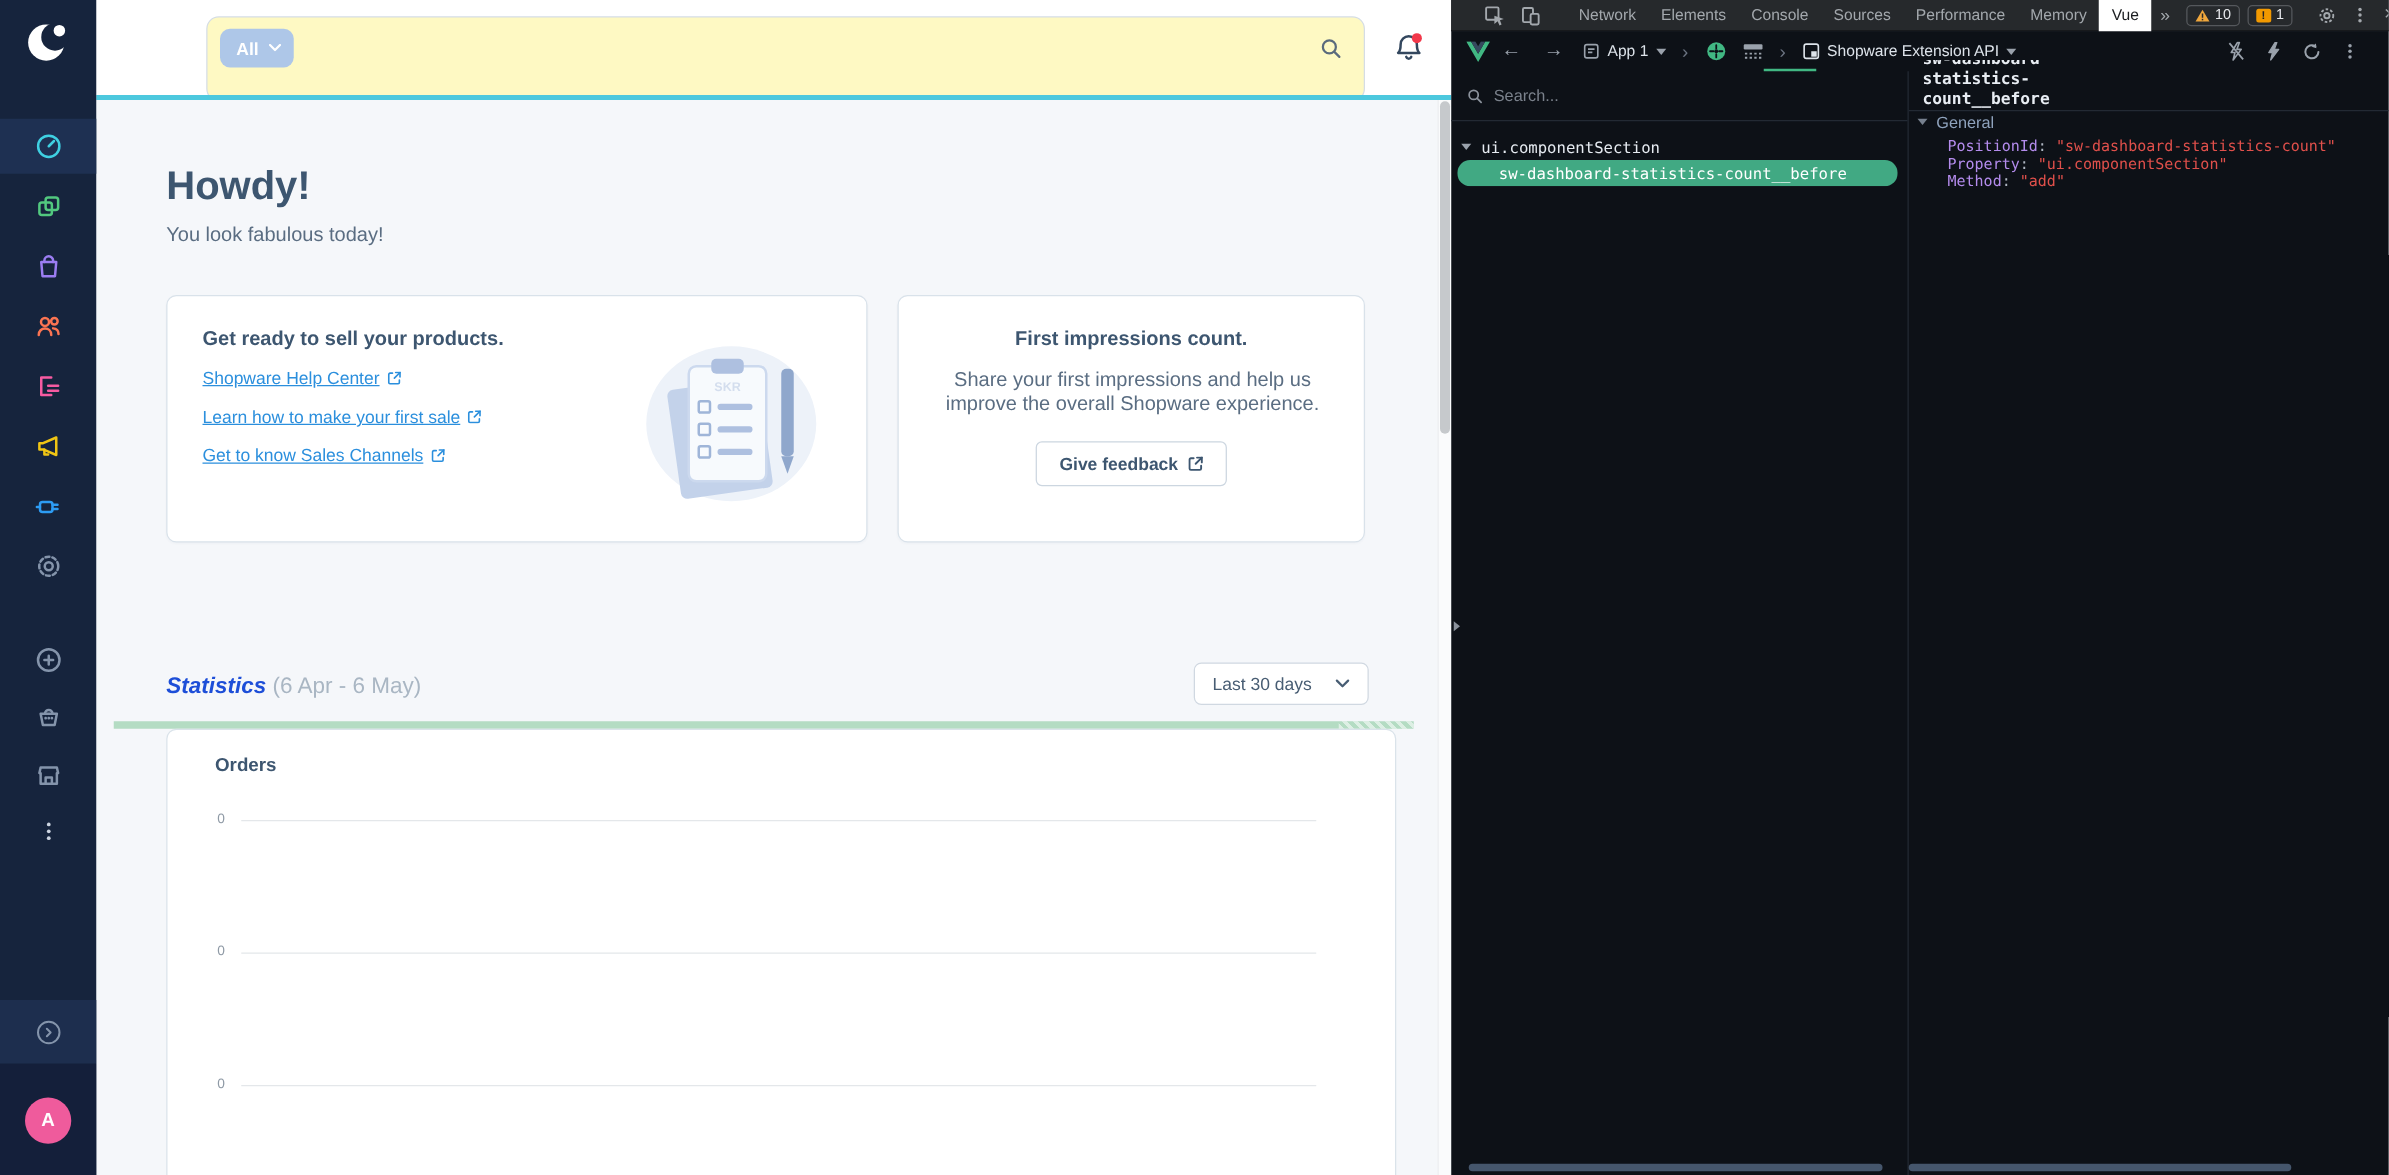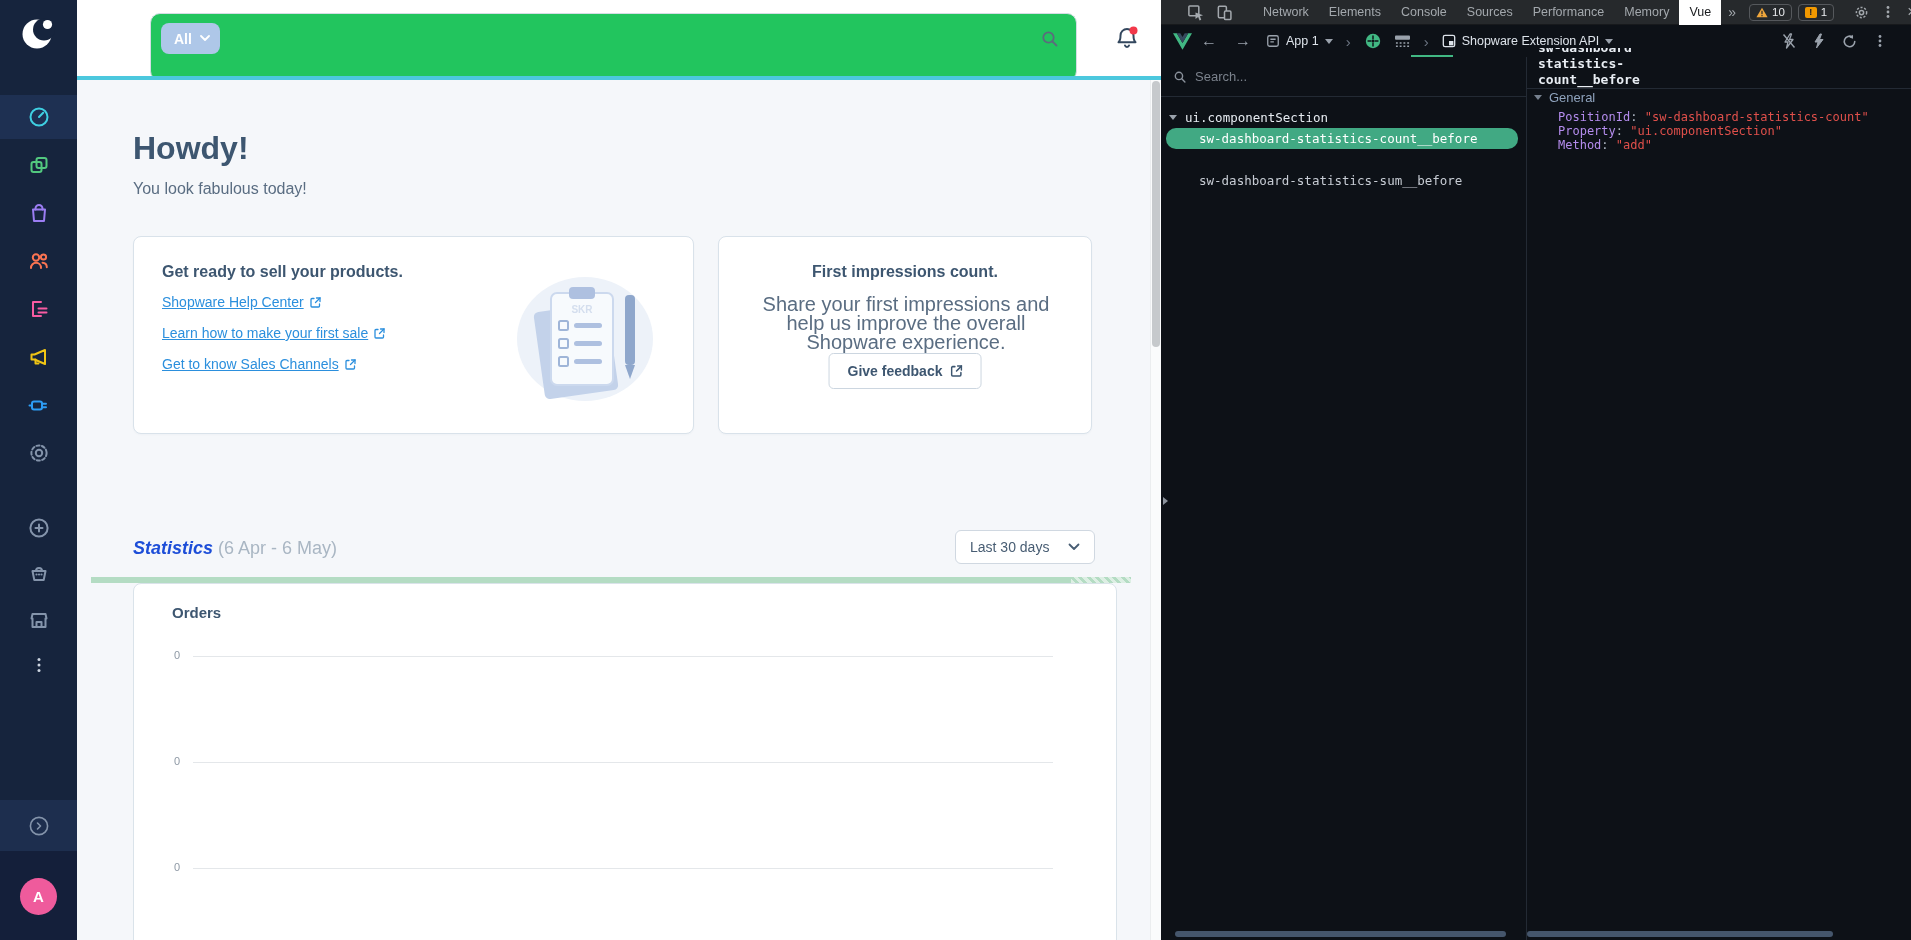--- a/index.html
+++ b/index.html
@@ -13,42 +13,42 @@
   .sw-logo { position:absolute; left:18px; top:14px; width:40px; height:40px; cursor:pointer; }
   .nav-item { position:absolute; left:0; width:77px; height:44px; display:flex; align-items:center; justify-content:center; cursor:pointer; }
   .nav-item.active { background:#1e3052; }
   .nav-item svg { width:24px; height:24px; fill:none; stroke-width:2; stroke-linecap:round; stroke-linejoin:round; }
   .expand-strip { position:absolute; left:0; top:800px; width:77px; height:51px; background:#1d2e4e; display:flex; align-items:center; justify-content:center; cursor:pointer; }
   .side-footer { position:absolute; left:0; top:851px; width:77px; height:89px; background:#141f3a; }
   .avatar { position:absolute; left:20px; top:27px; width:37px; height:37px; border-radius:50%; background:#ef5b9c; color:#fff; font-size:15px; font-weight:bold; display:flex; align-items:center; justify-content:center; cursor:pointer; }
 
   
   .topbar { position:absolute; left:77px; top:0; width:1084px; height:76px; background:#fff; }
-  .search-box { position:absolute; left:73px; top:13px; width:927px; height:68px; border:1px solid #d5dde5; border-radius:10px; background:#22c55e; }
+  .search-box { position:absolute; left:88px; top:13px; width:927px; height:68px; border:1px solid #d5dde5; border-radius:10px; background:#fef9c3; }
   .search-chip { position:absolute; left:10px; top:9px; height:31px; padding:0 10px 0 13px; background:#aec7e8; border-radius:8px; display:flex; align-items:center; gap:8px; color:#fff; font-size:14px; font-weight:bold; cursor:pointer; }
   .search-input { position:absolute; left:96px; top:1px; height:46px; width:620px; border:none; outline:none; font-size:15px; color:#3d5670; background:transparent; font-family:"Liberation Sans", sans-serif; }
   .search-input::placeholder { color:#75849a; opacity:1; }
   .search-glass { position:absolute; right:16px; top:15px; cursor:pointer; }
   .bell { position:absolute; left:1035px; top:23px; width:30px; height:30px; cursor:pointer; }
   .accent-line { position:absolute; left:77px; top:76px; width:1084px; height:4px; background:#4cc8de; }
 
   
   .main { position:absolute; left:77px; top:80px; width:1073px; height:860px; background:#f5f7fa; overflow:hidden; }
   .howdy { position:absolute; left:56px; top:50px; font-size:32px; font-weight:bold; color:#3d5670; }
   .howdy-sub { position:absolute; left:56px; top:100px; font-size:16px; color:#5a6d82; }
   .card { position:absolute; background:#fff; border:1px solid #d9e2ea; border-radius:8px; box-shadow:0 1px 2px rgba(40,60,80,0.03); }
   .card-sell { left:56px; top:156px; width:561px; height:198px; }
   .card-feedback { left:641px; top:156px; width:374px; height:198px; }
   .card-title { font-size:16px; font-weight:bold; color:#3d5670; }
   .card-sell .card-title { position:absolute; left:28px; top:26px; }
   .help-link { position:absolute; left:28px; font-size:14px; color:#2b8fdd; text-decoration:underline; display:flex; align-items:center; gap:6px; cursor:pointer; white-space:nowrap; }
   .link-1 { top:57px; } .link-2 { top:88px; } .link-3 { top:119px; }
   .illustration { position:absolute; right:30px; top:28px; }
   .card-feedback .card-title { position:absolute; left:0; top:26px; width:100%; text-align:center; }
-  .feedback-body { position:absolute; left:28px; top:58px; width:318px; text-align:center; font-size:20px; line-height:19px; color:#5a6d82; }
+  .feedback-body { position:absolute; left:28px; top:58px; width:318px; text-align:center; font-size:16px; line-height:19px; color:#5a6d82; }
   .feedback-btn { position:absolute; left:50%; transform:translateX(-50%); top:116px; height:36px; padding:0 18px; background:#fff; border:1px solid #ccd6e0; border-radius:5px; display:flex; align-items:center; gap:8px; font-size:14px; font-weight:bold; color:#3d5670; cursor:pointer; white-space:nowrap; }
 
   .stats-header { position:absolute; left:56px; top:458px; font-size:18px; }
   .stats-title { font-weight:bold; color:#1d4ed8;font-style:italic; }
   .stats-range { color:#a9b6c3; font-weight:normal; }
   .period-select { position:absolute; left:878px; top:450px; width:140px; height:34px; background:#fff; border:1px solid #d0d8e1; border-radius:6px; display:flex; align-items:center; justify-content:space-between; padding:0 14px; font-size:14px; color:#485d73; cursor:pointer; }
   .green-bar { position:absolute; left:14px; top:497px; width:1040px; height:6px; background:#b4dcc3; }
   .green-bar::after { content:""; position:absolute; right:0; top:0; width:60px; height:6px;
      background:repeating-linear-gradient(45deg, rgba(255,255,255,0.55) 0 3px, transparent 3px 6px); }
   .stats-card { position:absolute; left:56px; top:503px; width:984px; height:380px; background:#fff; border:1px solid #dae3ea; border-radius:8px; }
@@ -462,21 +462,20 @@
         </svg>
         <input class="dt-search-input" type="text" placeholder="Search..." style="">
       </div>
       <div class="tree-root mono">
         <span class="caret-down"></span>
         <span class="tree-root-label">ui.componentSection</span>
       </div>
       <div class="tree-item selected mono ti-1">
         <span class="pill">sw-dashboard-statistics-count__before</span>
       </div>
-      <div class="tree-item mono ti-3">sw-dashboard-statistics-sum__before</div>
     </div>
 
     <div class="dt-divider"></div>
 
     <div class="state-title mono">
       <div class="state-title-inner">
         <div>sw-dashboard</div>
         <div>statistics-</div>
         <div>count__before</div>
       </div>

